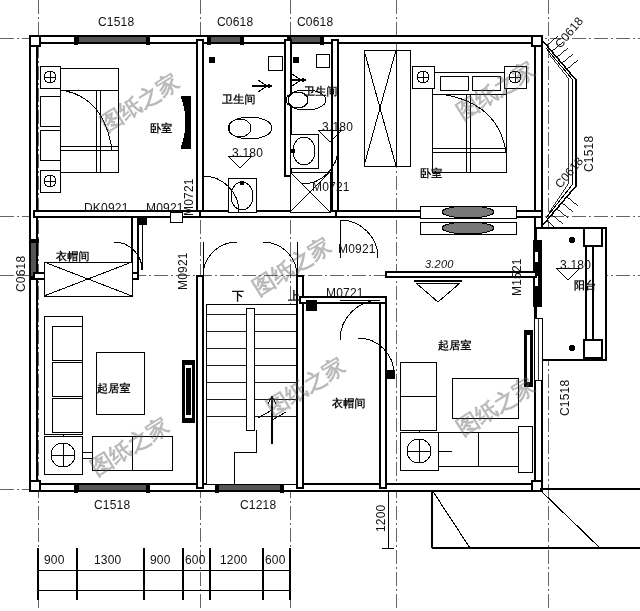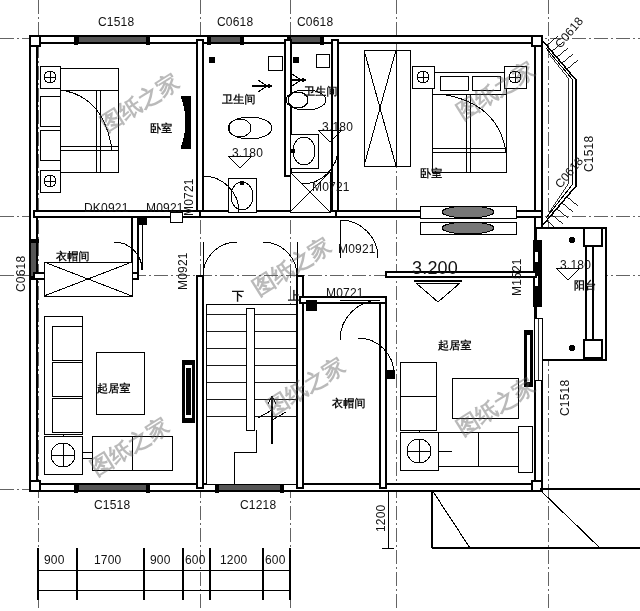--- a/index.html
+++ b/index.html
@@ -413,21 +413,21 @@
 <div class="lbl cjk" style="left:420px;top:166px;">卧室</div>
 <div class="lbl cjk" style="left:56px;top:249px;">衣帽间</div>
 <div class="lbl cjk" style="left:332px;top:396px;">衣帽间</div>
 <div class="lbl cjk" style="left:97px;top:381px;">起居室</div>
 <div class="lbl cjk" style="left:438px;top:338px;">起居室</div>
 <div class="lbl cjk" style="left:574px;top:278px;">阳台</div>
 
 <div class="lbl small" style="left:232px;top:146px;">3.180</div>
 <div class="lbl small" style="left:322px;top:120px;">3.180</div>
 <div class="lbl small" style="left:560px;top:258px;">3.180</div>
-<div class="lbl" style="left:412px;top:258px;font-size:18px;">3.200</div>
+<div class="lbl" style="left:425px;top:258px;font-size:11px;font-style:italic;">3.200</div>
 
 <div class="lbl cjk" style="left:232px;top:288px;font-size:12px;">下</div>
 <div class="lbl cjk" style="left:288px;top:288px;font-size:12px;">上</div>
 
 <div class="lbl" style="left:98px;top:15px;">C1518</div>
 <div class="lbl" style="left:217px;top:15px;">C0618</div>
 <div class="lbl" style="left:297px;top:15px;">C0618</div>
 <div class="lbl rot90" style="left:14px;top:292px;">C0618</div>
 <div class="lbl" style="left:94px;top:498px;">C1518</div>
 <div class="lbl" style="left:240px;top:498px;">C1218</div>
@@ -439,21 +439,21 @@
 <div class="lbl" style="left:84px;top:201px;">DK0921</div>
 <div class="lbl" style="left:146px;top:201px;">M0921</div>
 <div class="lbl rot90" style="left:182px;top:216px;">M0721</div>
 <div class="lbl rot90" style="left:176px;top:290px;">M0921</div>
 <div class="lbl" style="left:312px;top:180px;">M0721</div>
 <div class="lbl" style="left:338px;top:242px;">M0921</div>
 <div class="lbl" style="left:326px;top:286px;">M0721</div>
 <div class="lbl rot90" style="left:510px;top:296px;">M1521</div>
 
 <div class="lbl dim" style="left:44px;top:553px;">900</div>
-<div class="lbl dim" style="left:94px;top:553px;">1700</div>
+<div class="lbl dim" style="left:94px;top:553px;">1300</div>
 <div class="lbl dim" style="left:150px;top:553px;">900</div>
 <div class="lbl dim" style="left:185px;top:553px;">600</div>
 <div class="lbl dim" style="left:220px;top:553px;">1200</div>
 <div class="lbl dim" style="left:265px;top:553px;">600</div>
 
 <div class="lbl dim rot90" style="left:374px;top:532px;">1200</div>
 
 <div class="wm" style="left:96px;top:88px;font-size:22px;">图纸之家</div>
 <div class="wm" style="left:452px;top:76px;font-size:22px;">图纸之家</div>
 <div class="wm" style="left:248px;top:252px;font-size:22px;">图纸之家</div>

